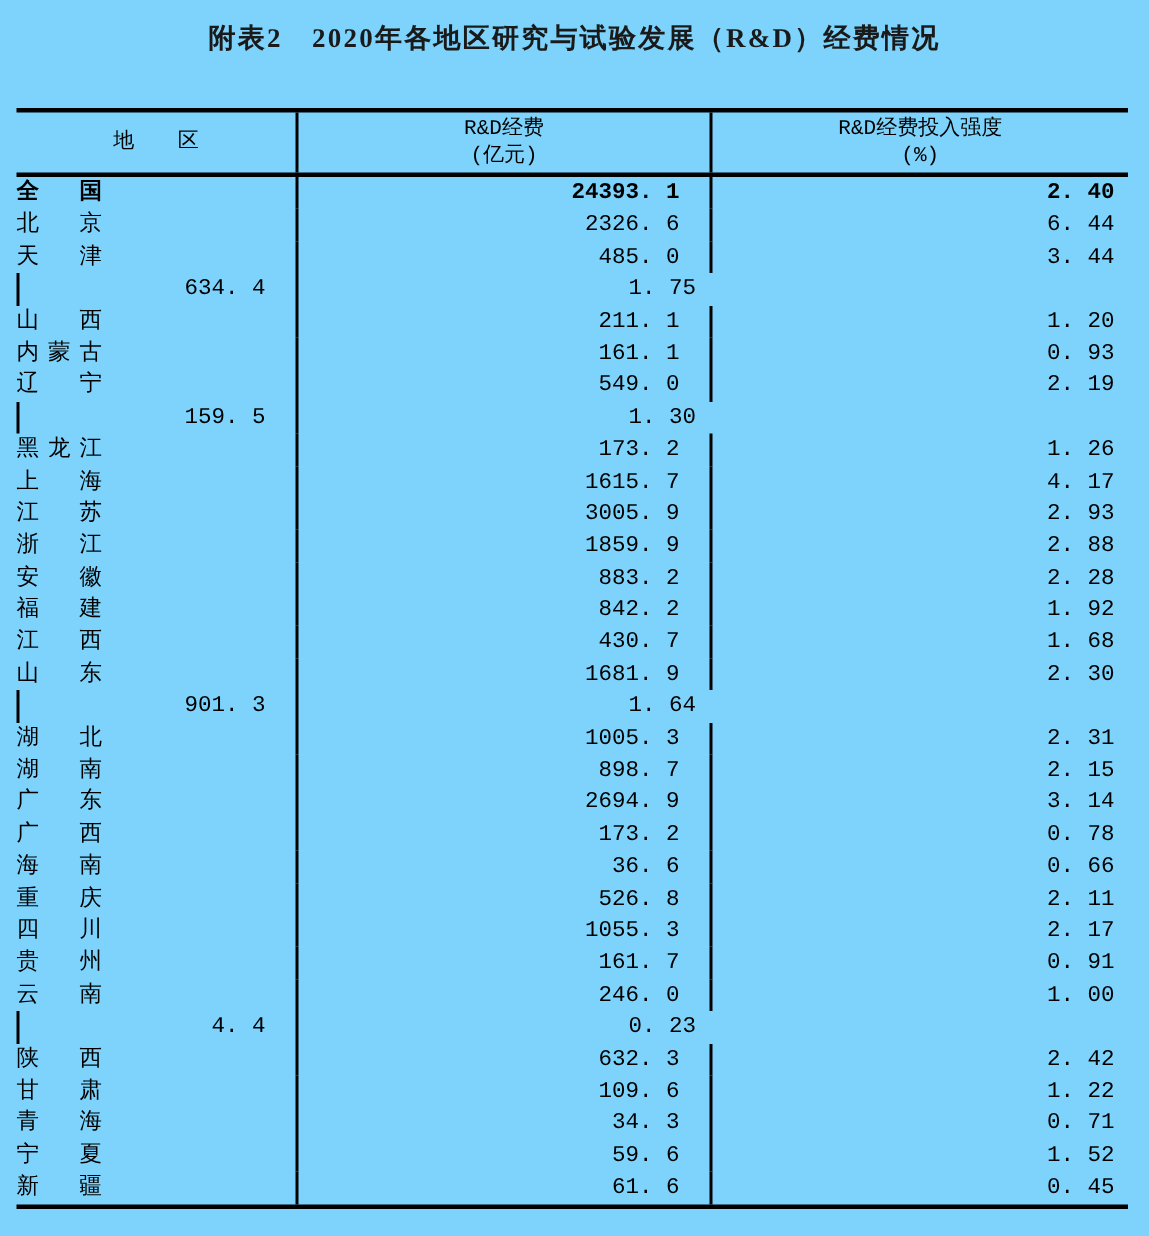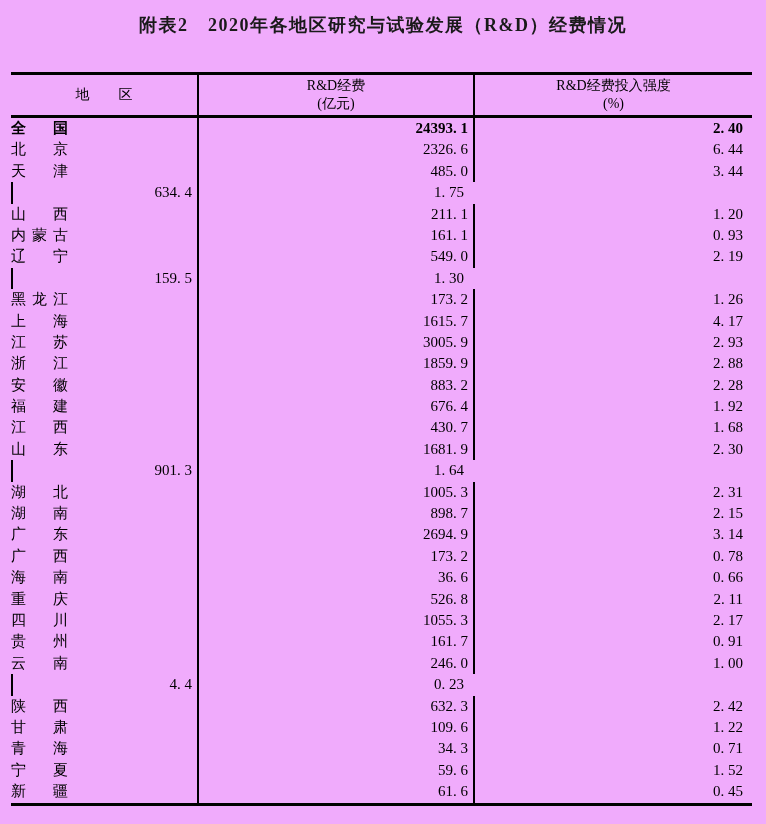--- a/index.html
+++ b/index.html
@@ -4,21 +4,21 @@
 <style>
   html, body {
     margin: 0;
     padding: 0;
     background: #ffffff;
   }
   .page {
     position: relative;
     width: 766px;
     height: 824px;
-    background: #f0abfc;
+    background: #7dd3fc;
     overflow: hidden;
     font-family: "Liberation Serif", "DejaVu Serif", serif;
     color: #000000;
   }
   .title {
     position: absolute;
     top: 13px;
     left: 0;
     width: 100%;
     margin: 0;
@@ -29,20 +29,21 @@
     letter-spacing: 1.5px;
     color: #1a1a1a;
   }
   .rd-table {
     position: absolute;
     left: 11px;
     top: 72px;
     width: 741px;
     border-top: 3px solid #000;
     border-bottom: 3px solid #000;
+    font-family: Liberation Mono, monospace;
   }
   .thead, .tr {
     display: grid;
     grid-template-columns: 186px 276px 279px;
   }
   .thead {
     border-bottom: 3px solid #000;
     height: 40px;
   }
   .th, .td {
@@ -75,21 +76,21 @@
   .region-name {
     display: inline-block;
     width: 57px;
     text-align: justify;
     text-align-last: justify;
   }
   .num {
     text-align: right;
     font-size: 15px;
   }
-  .td.col-exp { padding-right: 5px; }
+  .td.col-exp { padding-right: 20px; }
   .td.col-int { padding-right: 9px; }
   .tr.bold .td, .tr.bold .region-name {
     font-weight: 700;
   }
 </style>
 </head>
 <body>
 
 <div class="page">
 
@@ -207,21 +208,21 @@
       <span class="region-name">安徽</span>
     </div>
     <div class="td col-exp num">883. 2</div>
     <div class="td col-int num">2. 28</div>
   </div>
 
   <div class="tr">
     <div class="td col-region">
       <span class="region-name">福建</span>
     </div>
-    <div class="td col-exp num">676. 4</div>
+    <div class="td col-exp num">842. 2</div>
     <div class="td col-int num">1. 92</div>
   </div>
 
   <div class="tr">
     <div class="td col-region">
       <span class="region-name">江西</span>
     </div>
     <div class="td col-exp num">430. 7</div>
     <div class="td col-int num">1. 68</div>
   </div>

